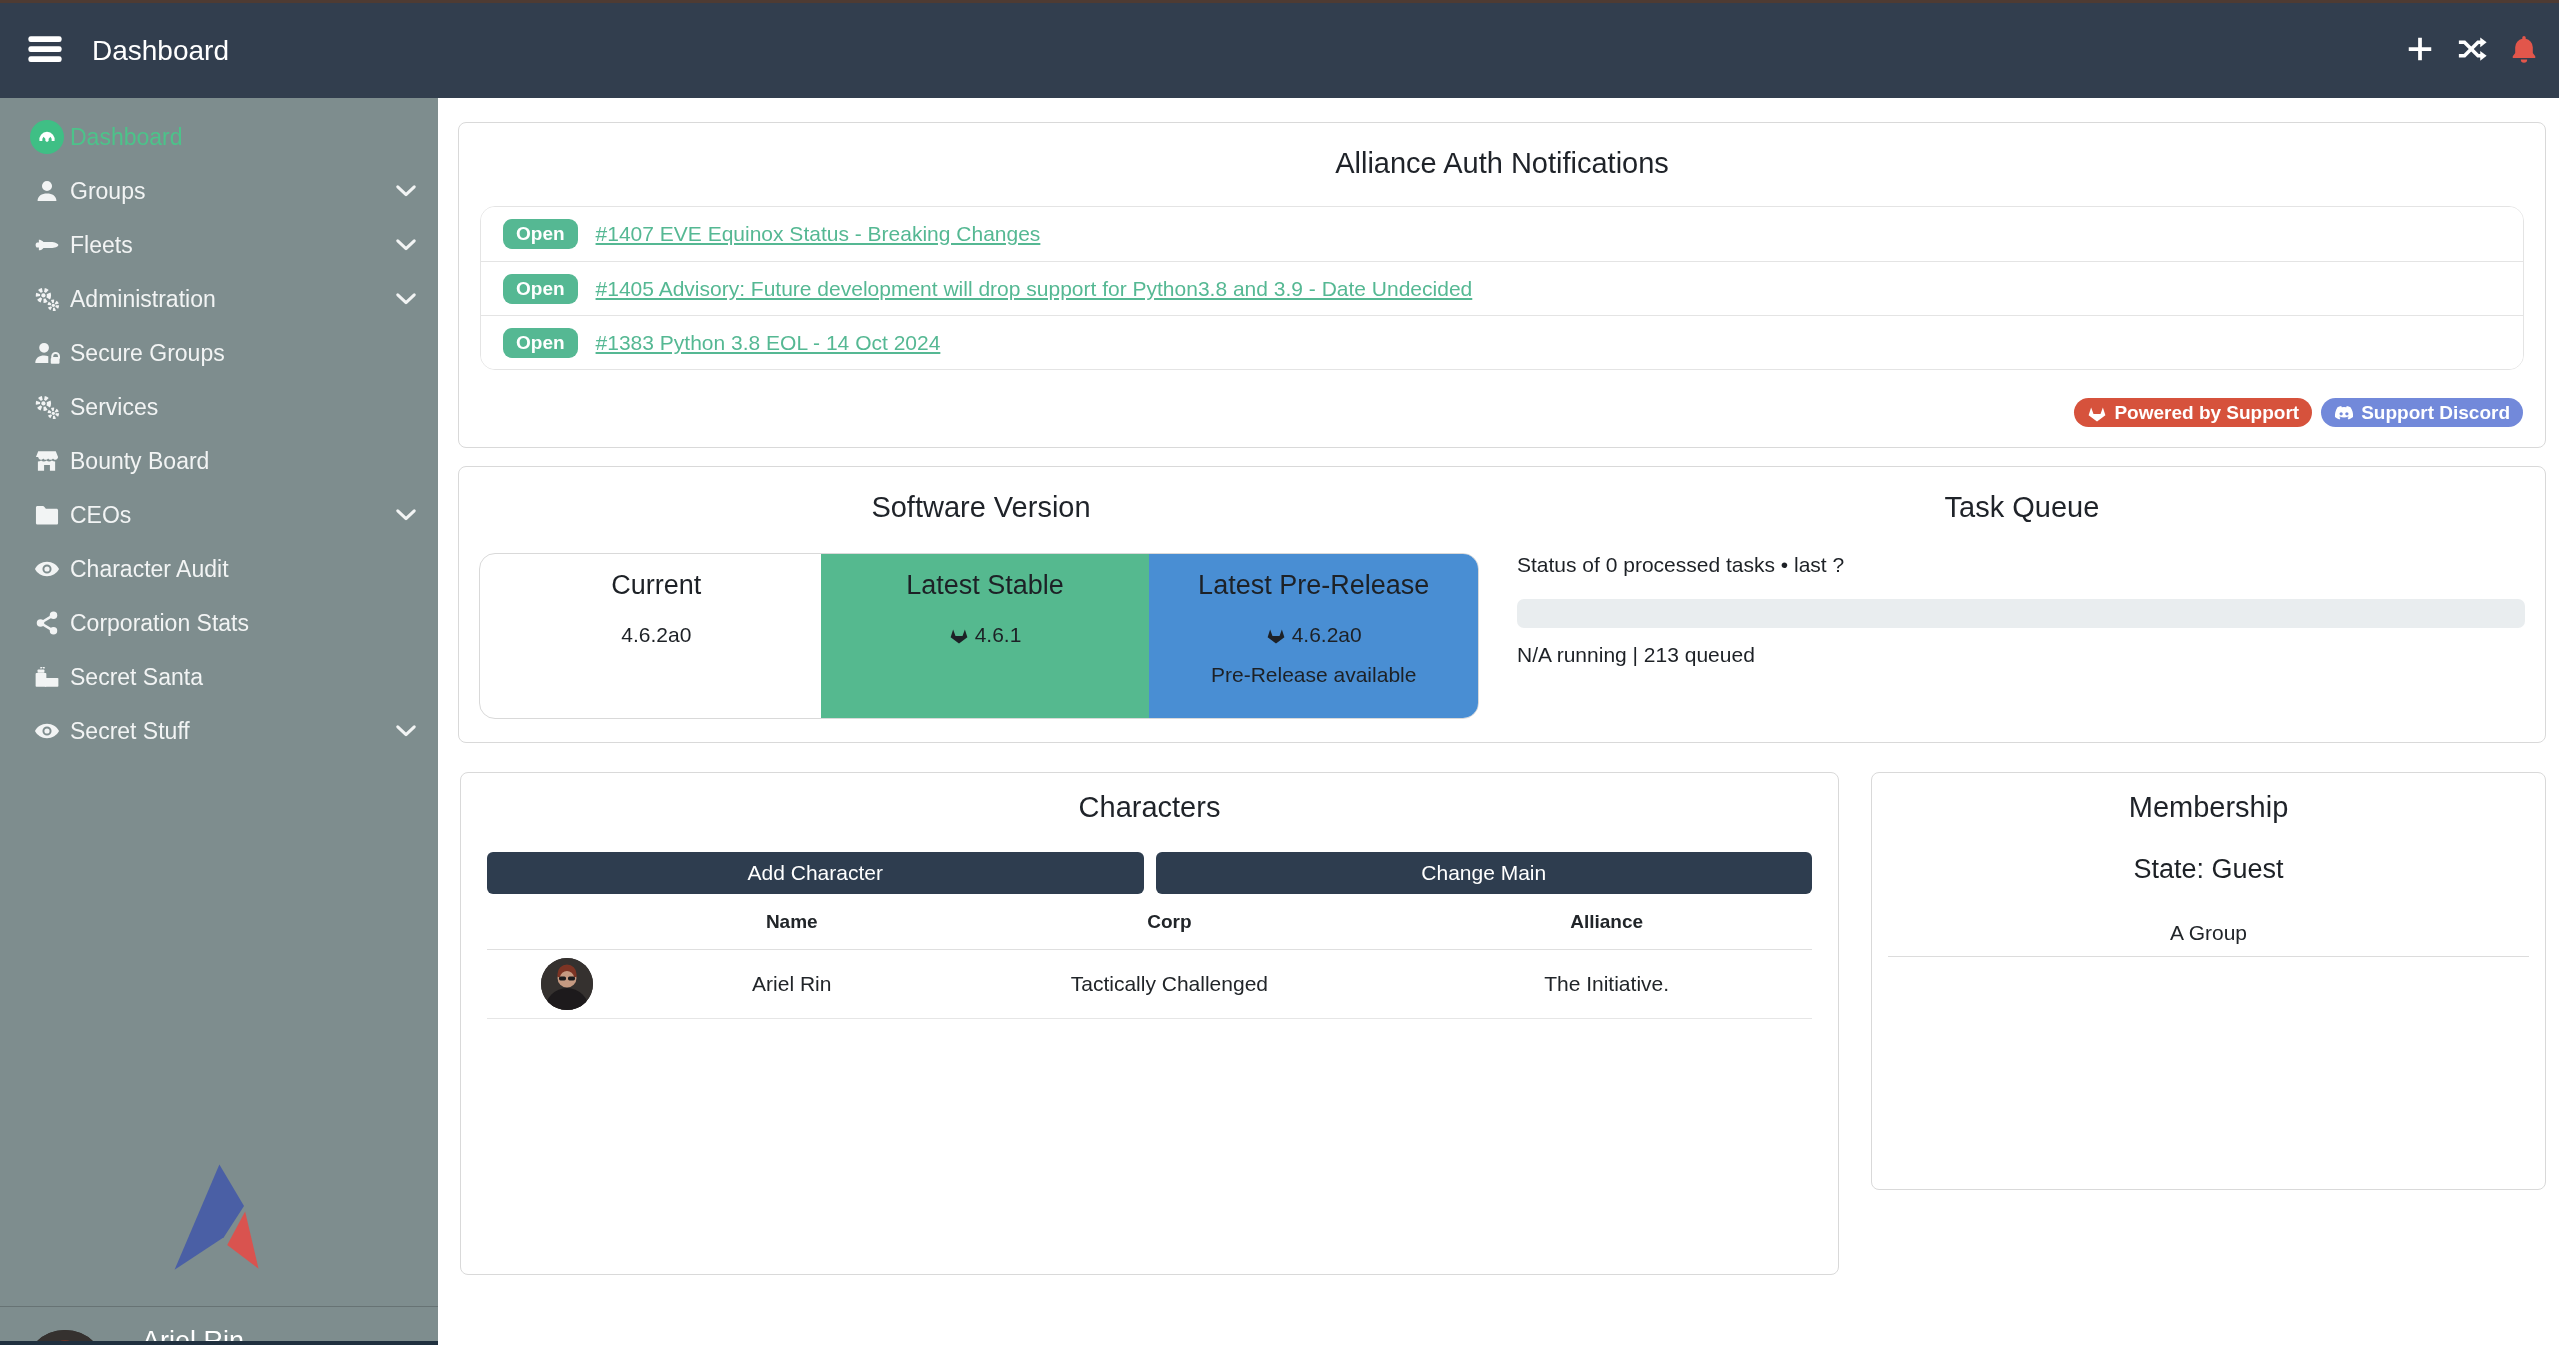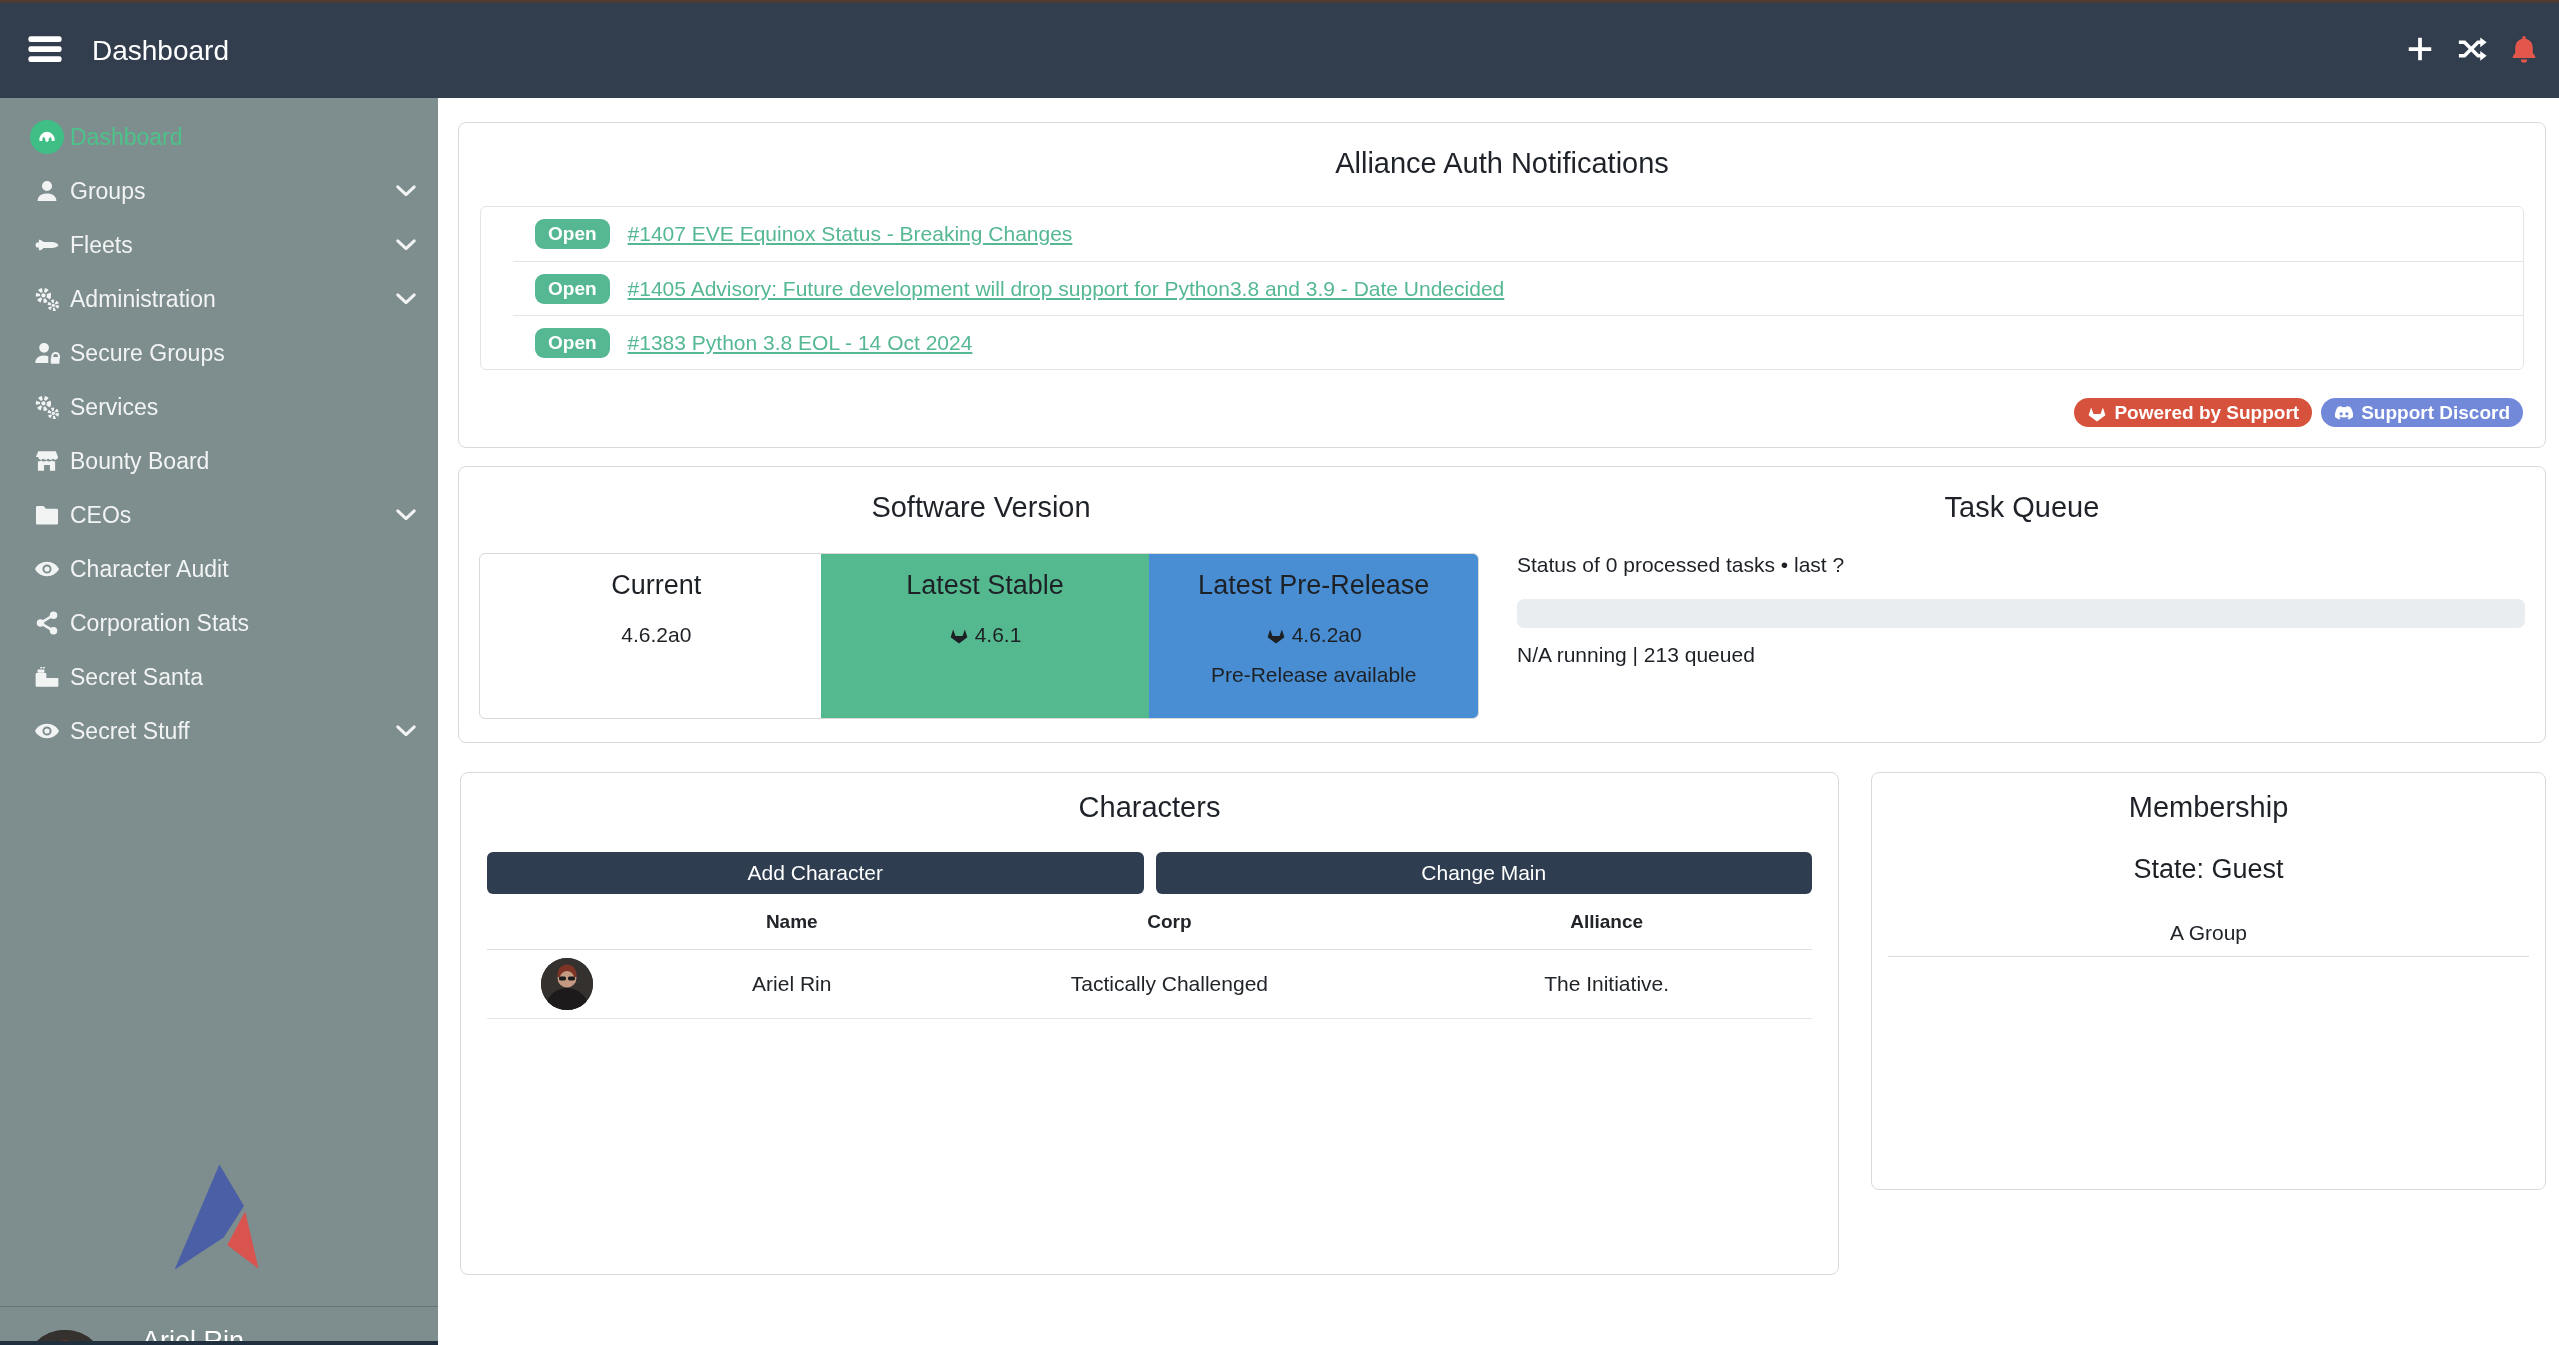--- a/index.html
+++ b/index.html
@@ -38,36 +38,36 @@
   .user-name { position:absolute; left:142px; top:10px; font-size:27px; color:#ffffff; }
   .side-bottom-strip { position:absolute; left:0; bottom:0; width:438px; height:4px; background:#20303f; }
 
   
   .card { position:absolute; background:#fff; border:1px solid #d9d9d9; border-radius:8px; }
   .card-title { text-align:center; font-size:29px; font-weight:500; color:#1f2329; }
 
   
   #card-notifications { left:458px; top:122px; width:2088px; height:326px; }
   #card-notifications .card-title { margin-top:24px; }
-  .notif-list { margin:26px 21px 0 21px; border:1px solid #e4e4e4; border-radius:6px; overflow:hidden;padding-left:32px; }
+  .notif-list { margin:26px 21px 0 21px; border:1px solid #e4e4e4; border-radius:15px; overflow:hidden; }
   .notif-row { height:54px; display:flex; align-items:center; padding-left:22px; background:#fff; }
   .notif-row + .notif-row { border-top:1px solid #e4e4e4; }
   .open-badge { background:#55b893; color:#fff; font-size:19px; font-weight:700; padding:4px 13px; border-radius:9px; margin-right:18px; }
   .notif-link { color:#55b893; font-size:21px; text-decoration:underline; cursor:pointer; }
   .footer-badges { position:absolute; right:22px; bottom:20px; display:flex; gap:9px; }
   .fbadge { height:29px; border-radius:15px; color:#fff; font-size:19px; font-weight:700; padding:0 13px; display:flex; align-items:center; gap:7px; cursor:pointer; text-decoration:none; }
   .fbadge .fb-icon { width:20px; height:20px; color:#fff; }
   .fbadge.gitlab { background:#d6523c; }
   .fbadge.discord { background:#7289da; }
   .fbadge.discord .eye { fill:#7289da; }
 
   
   #card-version { left:458px; top:466px; width:2088px; height:277px; }
   .sv-title { position:absolute; left:0; top:24px; width:1044px; }
-  .version-table { position:absolute; left:20px; top:86px; width:1000px; height:166px; display:flex; border:1px solid #d9d9d9; border-radius:6px; overflow:hidden;padding-left:12px; }
+  .version-table { position:absolute; left:20px; top:86px; width:1000px; height:166px; display:flex; border:1px solid #d9d9d9; border-radius:16px; overflow:hidden;padding-left:12px; }
   .v-col { flex:1; text-align:center; padding-top:16px; color:#1d2126; }
   .v-col .v-head { font-size:27px; font-weight:500; margin-bottom:22px; }
   .v-col .v-ver { font-size:21px; display:flex; align-items:center; justify-content:center; gap:6px; }
   .v-col .v-ver svg { width:20px; height:20px; }
   .v-col .v-note { font-size:21px; margin-top:16px; }
   .v-col.stable { background:#55b98f; }
   .v-col.prerelease { background:#498ed3;text-align:center; }
   .tq-title { position:absolute; left:1058px; top:24px; width:1010px; }
   .tq-status { position:absolute; left:1058px; top:86px; font-size:21px; color:#1d2126; }
   .tq-bar { position:absolute; left:1058px; top:132px; width:1008px; height:29px; background:#e9edef; border-radius:7px; overflow:hidden; }

